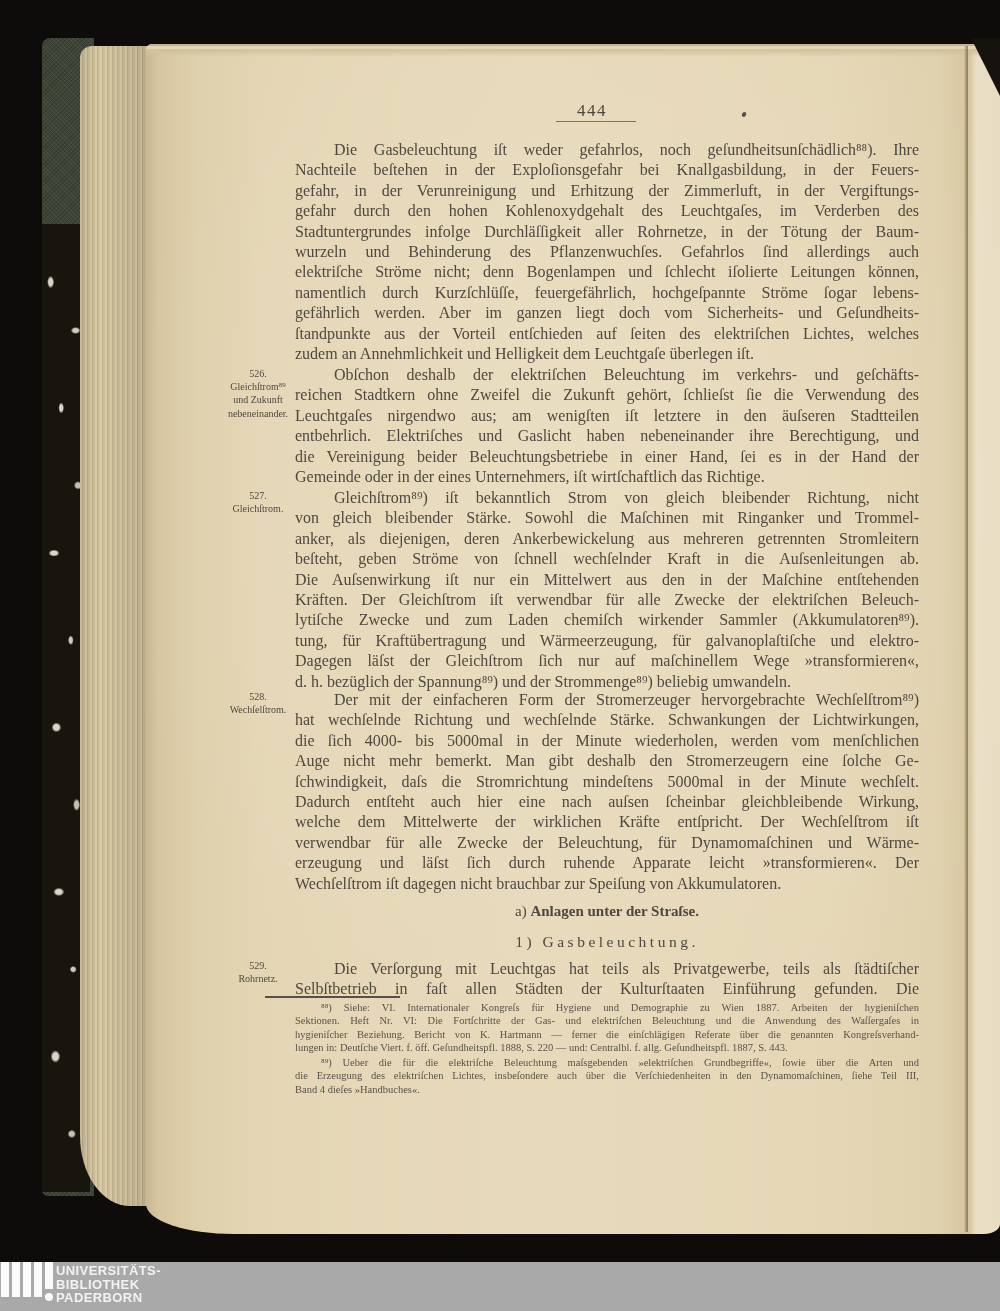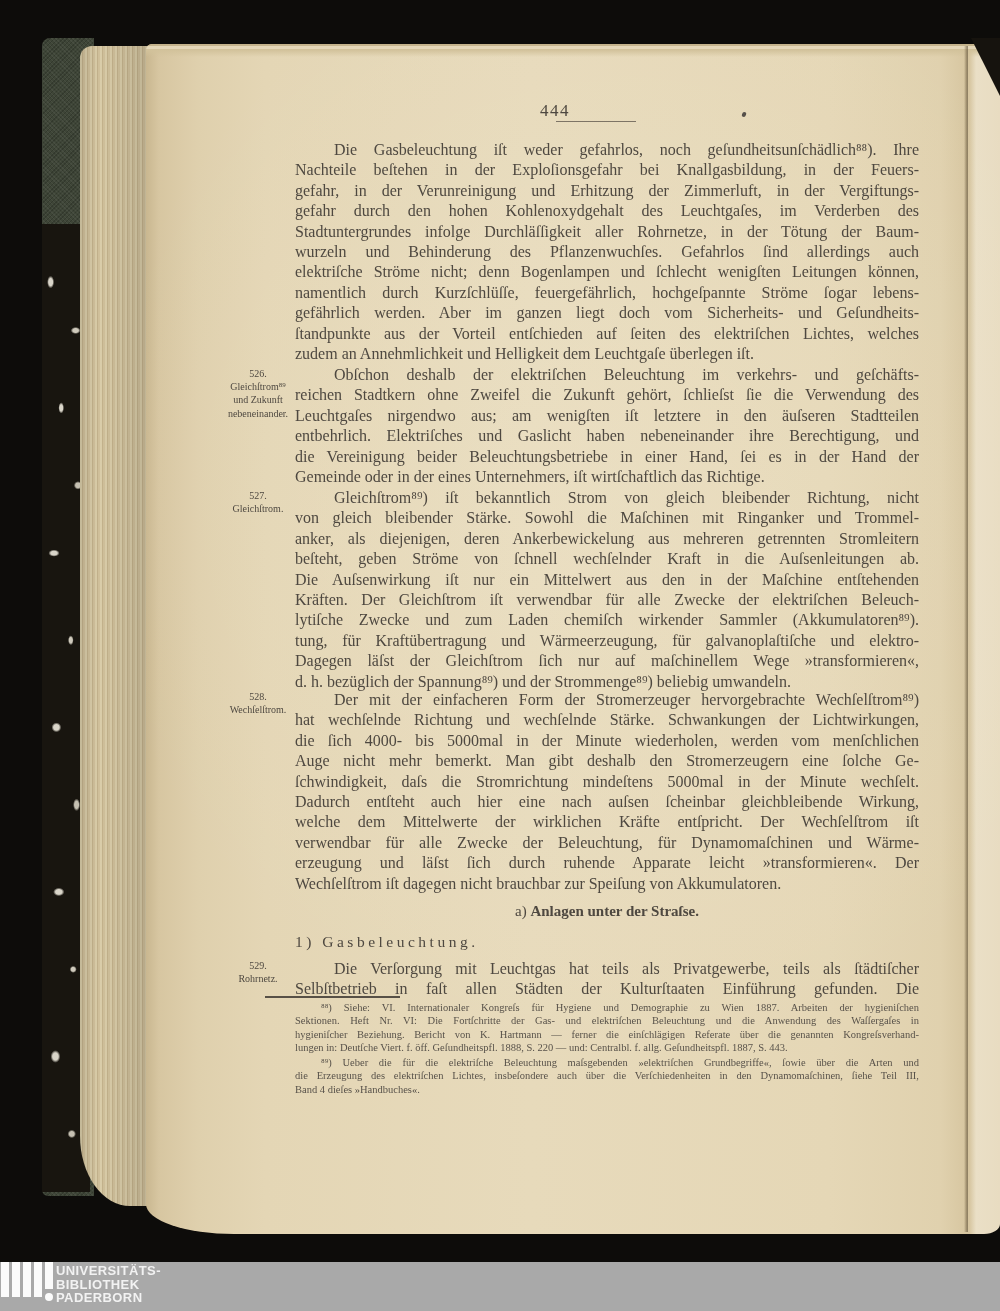--- a/index.html
+++ b/index.html
@@ -49,31 +49,31 @@
   .speck{position:absolute;left:742px;top:112px;width:4px;height:5px;background:#56504a;
      border-radius:60% 40% 55% 45%;transform:rotate(20deg);}
 
   
   .para{position:absolute;left:295px;width:624px;font-size:16px;}
   .tl{height:20.4px;line-height:20.4px;white-space:nowrap;text-align:justify;text-align-last:justify;}
   .tl-last{text-align-last:left;}
   .para.cont .tl-last{text-align-last:justify;}
   .para.indent .tl:first-child{text-indent:39px;}
 
-  .pagenum{position:absolute;left:540px;top:101px;width:104px;text-align:left;
+  .pagenum{position:absolute;left:540px;top:101px;width:104px;text-align:center;
      font-size:17px;letter-spacing:1.5px;}
   .pagenum-rule{position:absolute;left:556px;top:121px;width:80px;height:1px;background:#5a5248;opacity:.75;}
 
   .mnote{position:absolute;left:220px;width:76px;font-size:10px;line-height:13.2px;text-align:center;}
   .mnote .tl{height:13.2px;line-height:13.2px;text-align:center;text-align-last:center;}
   .mn-num{height:13.2px;line-height:13.2px;}
 
   .h-a{position:absolute;left:295px;top:903px;width:624px;text-align:center;font-size:15px;}
   .h-a .hb{font-weight:bold;}
-  .h-sub{position:absolute;left:295px;top:933px;width:624px;text-align:left;font-size:15.5px;letter-spacing:3.5px;}
+  .h-sub{position:absolute;left:295px;top:933px;width:624px;text-align:center;font-size:15.5px;letter-spacing:3.5px;}
 
   .fn-sep{position:absolute;left:265px;top:996px;width:135px;height:2px;background:#575046;}
   .fn{position:absolute;left:295px;width:624px;font-size:10.5px;color:#58524a;}
   .fn .tl{height:13.4px;line-height:13.4px;}
   .fn .tl:first-child{text-indent:26px;}
 
   
   .footer-bar{position:absolute;left:0;top:1262px;width:1000px;height:49px;
      background:var(--footer,#a9a9a9);font-family:"Liberation Sans","DejaVu Sans",sans-serif;}
   .logo{position:absolute;left:1px;top:0;width:54px;height:49px;}
@@ -129,21 +129,21 @@
       </div>
   </div>
 
   <div class="para indent" style="top:140px">
       <div class="tl">Die Gasbeleuchtung iſt weder gefahrlos, noch geſundheitsunſchädlich⁸⁸).  Ihre</div>
       <div class="tl">Nachteile beſtehen in der Exploſionsgefahr bei Knallgasbildung, in der Feuers-</div>
       <div class="tl">gefahr, in der Verunreinigung und Erhitzung der Zimmerluft, in der Vergiftungs-</div>
       <div class="tl">gefahr durch den hohen Kohlenoxydgehalt des Leuchtgaſes, im Verderben des</div>
       <div class="tl">Stadtuntergrundes infolge Durchläſſigkeit aller Rohrnetze, in der Tötung der Baum-</div>
       <div class="tl">wurzeln und Behinderung des Pflanzenwuchſes.  Gefahrlos ſind allerdings auch</div>
-      <div class="tl">elektriſche Ströme nicht; denn Bogenlampen und ſchlecht wenigſten Leitungen können,</div>
+      <div class="tl">elektriſche Ströme nicht; denn Bogenlampen und ſchlecht iſolierte Leitungen können,</div>
       <div class="tl">namentlich durch Kurzſchlüſſe, feuergefährlich, hochgeſpannte Ströme ſogar lebens-</div>
       <div class="tl">gefährlich werden.  Aber im ganzen liegt doch vom Sicherheits- und Geſundheits-</div>
       <div class="tl">ſtandpunkte aus der Vorteil entſchieden auf ſeiten des elektriſchen Lichtes, welches</div>
       <div class="tl tl-last">zudem an Annehmlichkeit und Helligkeit dem Leuchtgaſe überlegen iſt.</div>
     </div>
   <div class="para indent" style="top:365px">
       <div class="tl">Obſchon deshalb der elektriſchen Beleuchtung im verkehrs- und geſchäfts-</div>
       <div class="tl">reichen Stadtkern ohne Zweifel die Zukunft gehört, ſchlieſst ſie die Verwendung des</div>
       <div class="tl">Leuchtgaſes nirgendwo aus; am wenigſten iſt letztere in den äuſseren Stadtteilen</div>
       <div class="tl">entbehrlich.  Elektriſches und Gaslicht haben nebeneinander ihre Berechtigung, und</div>

